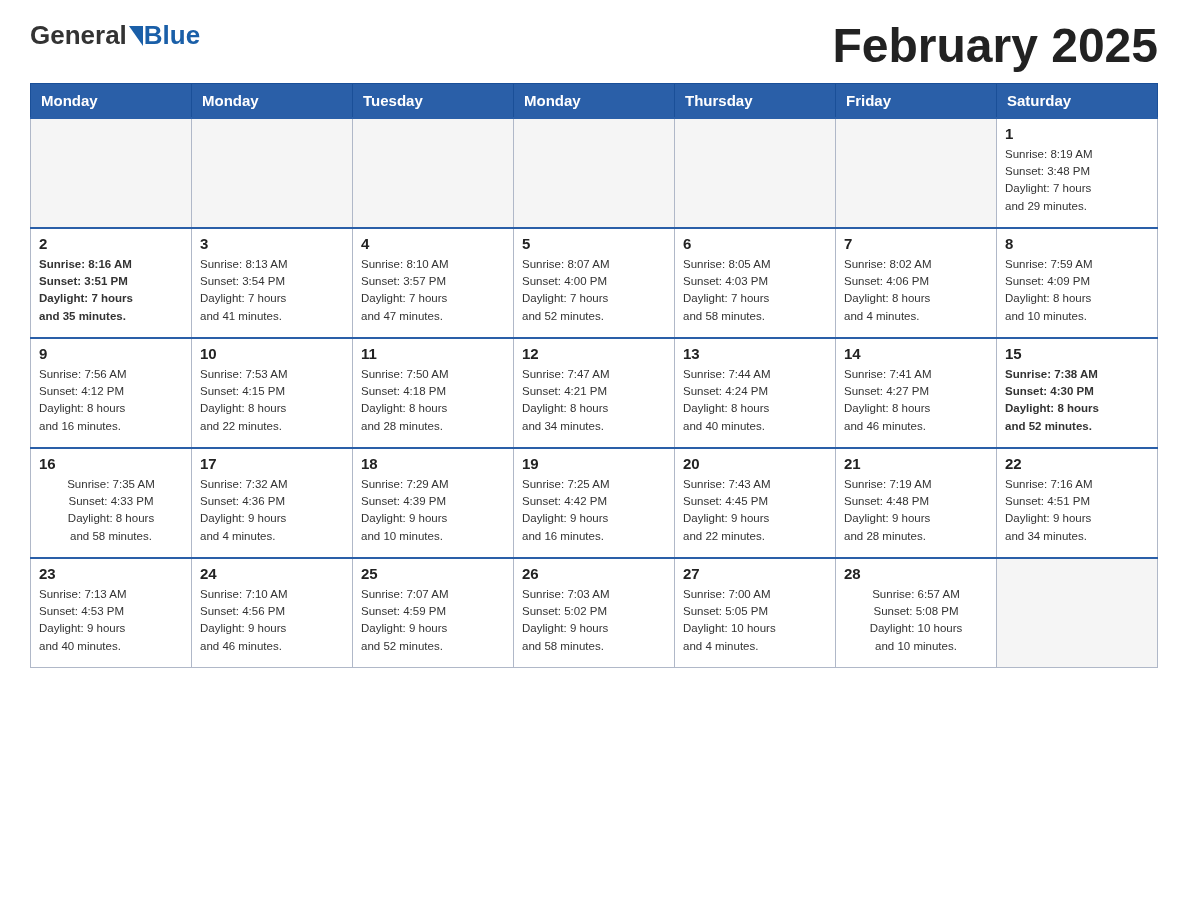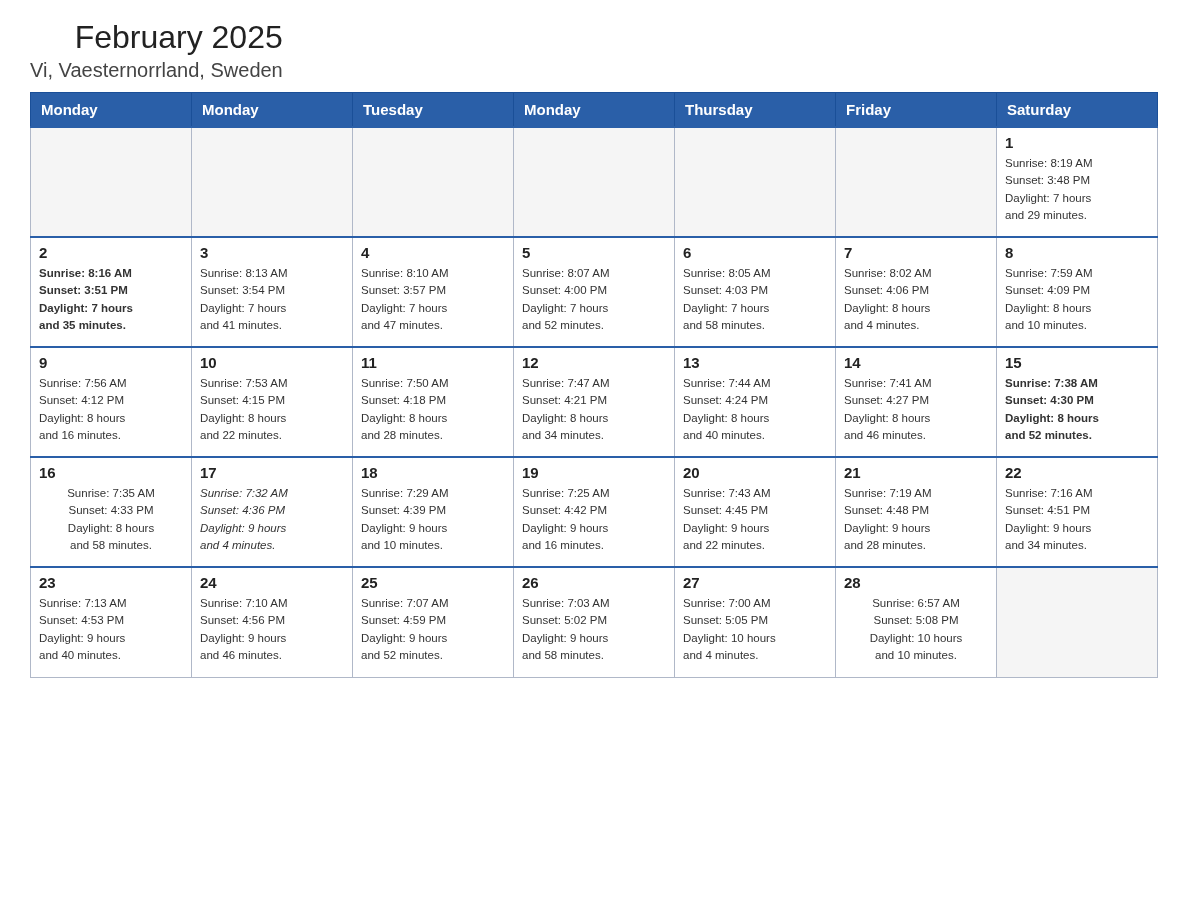--- a/index.html
+++ b/index.html
@@ -45,22 +45,22 @@
     }
     .logo-blue {
       font-size: 26px;
       font-weight: bold;
       color: #1a5fa8;
     }
     .title-section {
       text-align: right;
     }
     .month-title {
-      font-size: 32px;
-      font-weight: normal;
+      font-size: 48px;
+      font-weight: bold;
       color: #222;
       line-height: 1.1;
     }
     .location {
       font-size: 20px;
       color: #444;
       margin-top: 4px;
     }
     .calendar {
       width: 100%;
@@ -99,23 +99,31 @@
       line-height: 1.5;
     }
     .week-row td {
       border-top: 2px solid #2a5fa8;
     }
   </style>
 </head>
 <body>
 
 <div class="header">
+  <div class="logo">
+    <div class="logo-text">
+      <span class="logo-general">General</span>
+      <div class="logo-blue-part">
+        <div class="logo-arrow"></div>
+        <span class="logo-blue">Blue</span>
+      </div>
+    </div>
+  </div>
   <div class="title-section">
     <div class="month-title">February 2025</div>
-    <div class="location">Vi, Vaesternorrland, Sweden</div>
   </div>
 </div>
 
 <table class="calendar">
   <thead>
     <tr>
     <th>Monday</th>
         <th>Monday</th>
         <th>Tuesday</th>
         <th>Monday</th>
@@ -245,21 +253,21 @@
       <tr class="week-row">
         <td>
           <div class="day-number">16</div>
           <div class="day-info" style="white-space: pre-line; text-align: center;">Sunrise: 7:35 AM
 Sunset: 4:33 PM
 Daylight: 8 hours
 and 58 minutes.</div>
         </td>
         <td>
           <div class="day-number">17</div>
-          <div class="day-info" style="white-space: pre-line; font-style: italic;">Sunrise: 7:32 AM
+          <div class="day-info" style="white-space: pre-line;">Sunrise: 7:32 AM
 Sunset: 4:36 PM
 Daylight: 9 hours
 and 4 minutes.</div>
         </td>
         <td>
           <div class="day-number">18</div>
           <div class="day-info" style="white-space: pre-line;">Sunrise: 7:29 AM
 Sunset: 4:39 PM
 Daylight: 9 hours
 and 10 minutes.</div>

